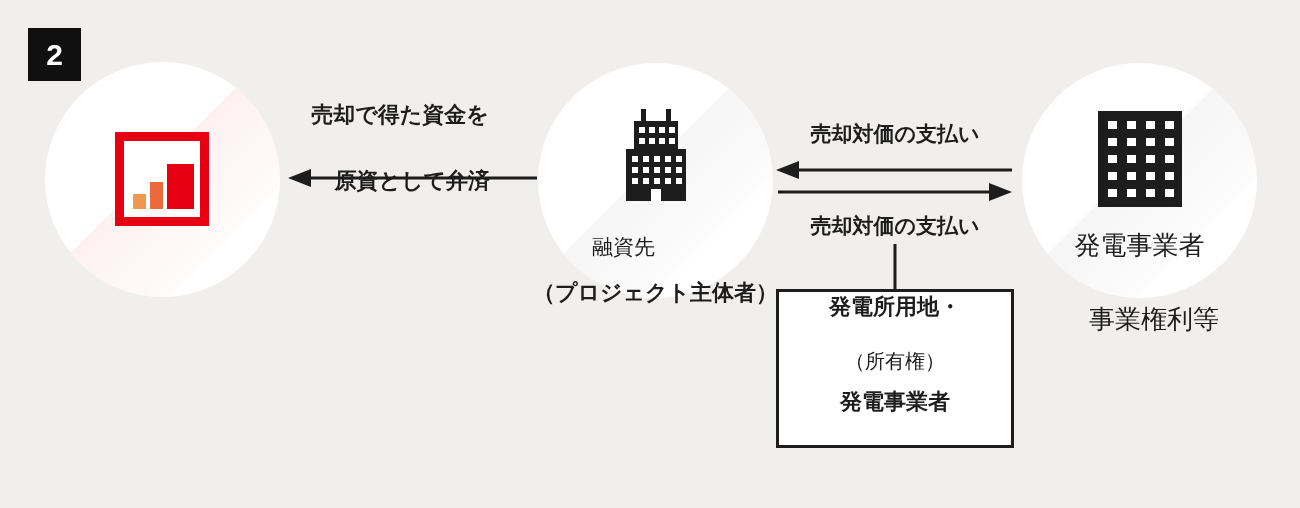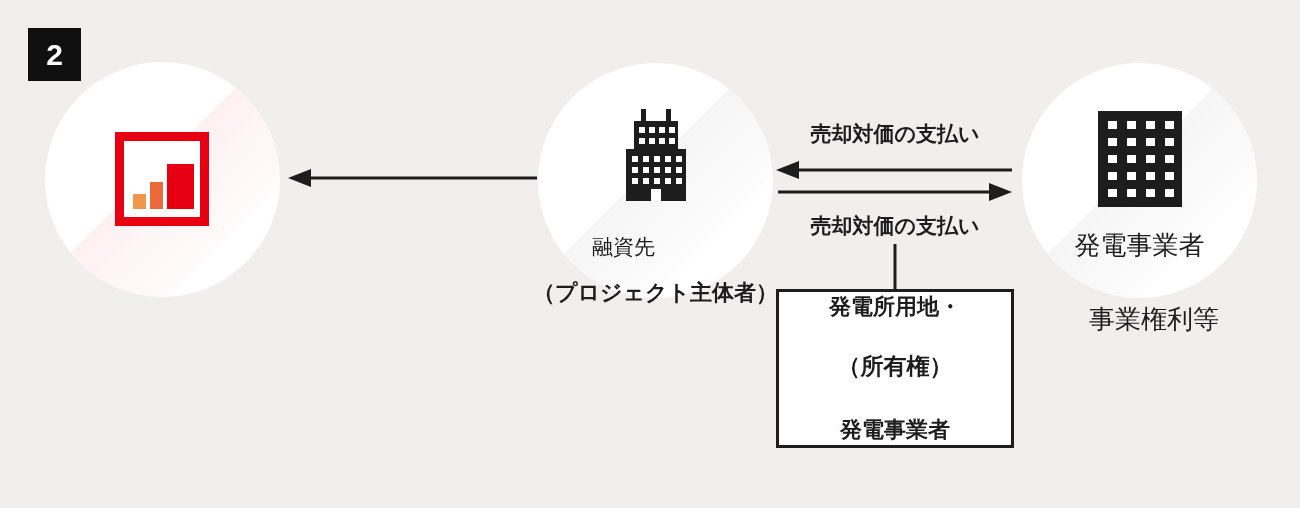--- a/index.html
+++ b/index.html
@@ -40,24 +40,24 @@
   .operator-label{left:1022px;top:227px;width:235px;font-size:26px;font-weight:400;line-height:37px;z-index:2;}
   .repayment-label{left:260px;top:98px;width:280px;font-size:22px;font-weight:700;line-height:33px;}
   .payment-label{left:775px;top:120px;width:240px;font-size:21px;font-weight:700;}
   .transfer-label{left:775px;top:212px;width:240px;font-size:21px;font-weight:700;}
   
   .arrows{position:absolute;left:0;top:0;pointer-events:none;}
   
   .asset-box{
     position:absolute;left:776px;top:289px;width:238px;height:159px;box-sizing:border-box;
     background:#fff;border:3px solid #1d1d1d;display:flex;flex-direction:column;
-    align-items:center;justify-content:space-between;text-align:center;
+    align-items:center;justify-content:flex-start;text-align:center;
   }
   .asset-line1{font-size:22px;font-weight:700;}
-  .asset-line2{font-size:23px;font-weight:700;margin:8px 0 12px;}
+  .asset-line2{font-size:20px;font-weight:400;margin:26px 0 12px;}
   .asset-line3{font-size:22px;font-weight:700;}
 </style>
 </head>
 <body>
 
 <div class="canvas">
 
   <div class="badge">
     <span>2</span>
   </div>
@@ -135,20 +135,22 @@
         <rect x="10" y="78" width="9" height="8"></rect>
           <rect x="29" y="78" width="9" height="8"></rect>
         <rect x="48" y="78" width="9" height="8"></rect>
           <rect x="67" y="78" width="9" height="8"></rect>
       </g>
     </svg>
   </div>
   <div class="txt operator-label"><span>発電事業者</span><br>
     <span>事業権利等</span></div>
 
+  <div class="txt repayment-label"><span>売却で得た資金を</span><br>
+    <span>原資として弁済</span></div>
   <div class="txt payment-label">売却対価の支払い</div>
   <div class="txt transfer-label">売却対価の支払い</div>
 
   <svg class="arrows" width="1300" height="508" viewBox="0 0 1300 508" xmlns="http://www.w3.org/2000/svg">
     <g stroke="#1d1d1d" stroke-width="3" fill="#1d1d1d">
 
       <g>
         <line x1="537" y1="178" x2="306" y2="178"></line>
         <polygon points="288,178 311,169 311,187" stroke="none"></polygon>
       </g>

